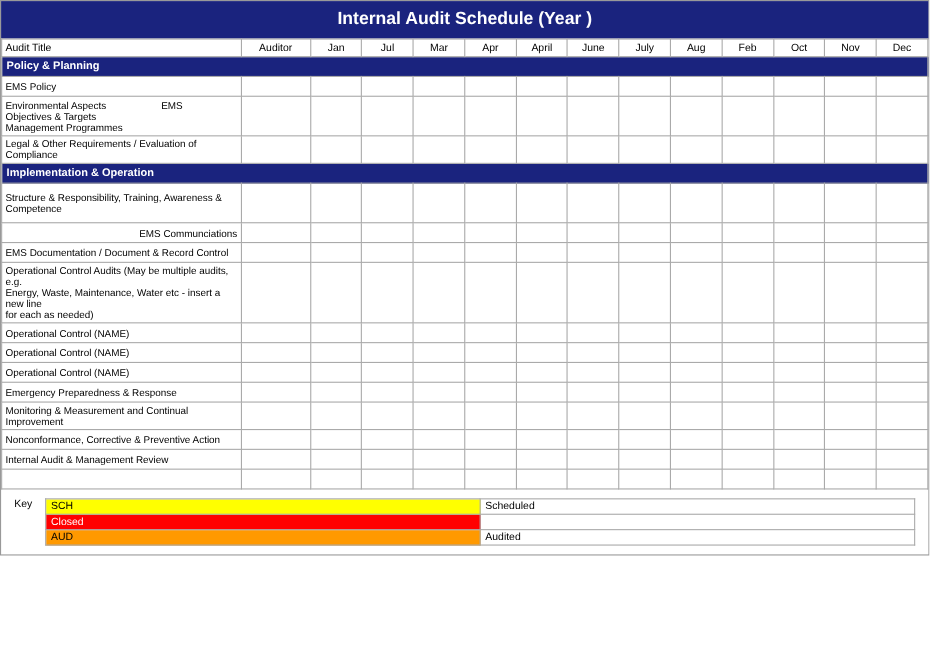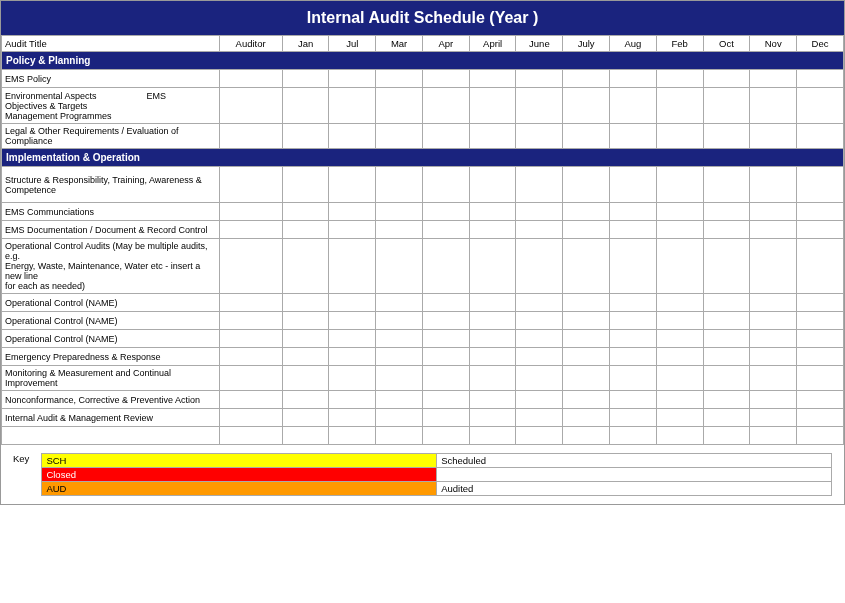--- a/index.html
+++ b/index.html
@@ -191,21 +191,21 @@
           <td style="text-align: center;"></td>
           <td style="text-align: center;"></td>
           <td style="text-align: center;"></td>
           <td style="text-align: center;"></td>
           <td style="text-align: center;"></td>
           <td style="text-align: center;"></td>
           <td style="text-align: center;"></td>
           <td style="text-align: center;"></td>
         </tr>
         <tr class="data-row">
-          <td style="white-space: pre-wrap; font-size: 9px;">EMS Communciations</td>
+          <td style="white-space: pre-wrap; font-size: 9px; text-align: right;">EMS Communciations</td>
           <td></td>
           <td style="text-align: center;"></td>
           <td style="text-align: center;"></td>
           <td style="text-align: center;"></td>
           <td style="text-align: center;"></td>
           <td style="text-align: center;"></td>
           <td style="text-align: center;"></td>
           <td style="text-align: center;"></td>
           <td style="text-align: center;"></td>
           <td style="text-align: center;"></td>

